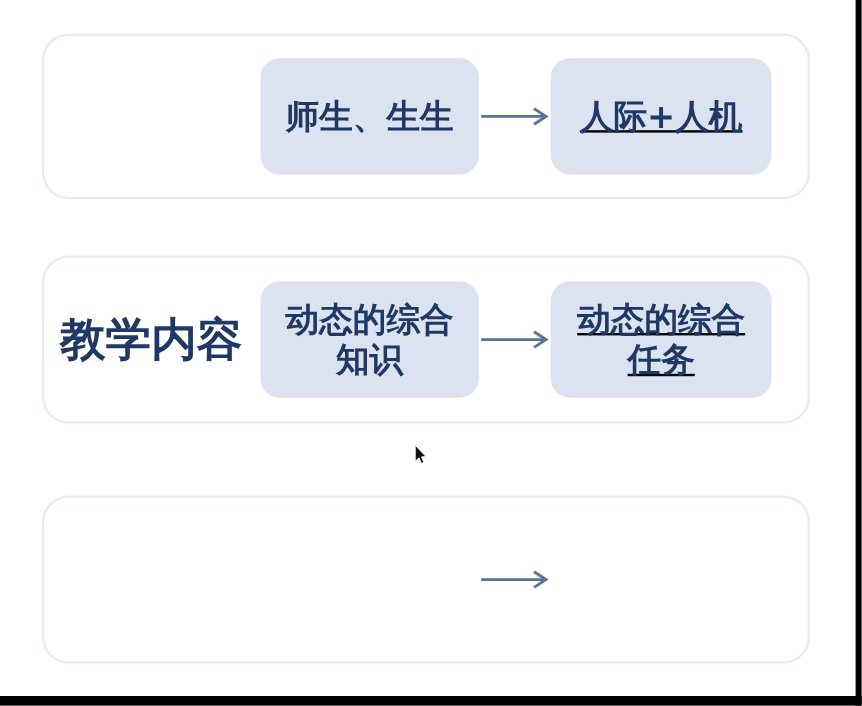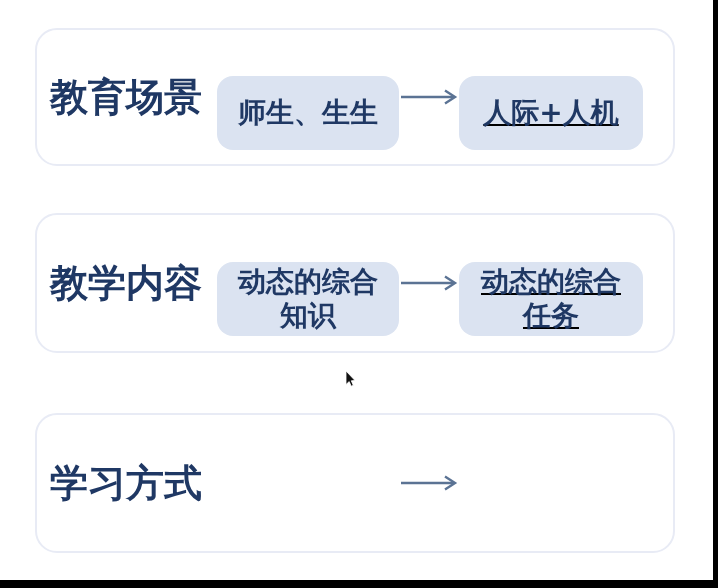--- a/index.html
+++ b/index.html
@@ -31,29 +31,28 @@
     font-size: 38px;
     font-weight: bold;
     color: #1f3864;
     white-space: nowrap;
     letter-spacing: 0px;
   }
   .pill {
     position: absolute;
     top: 50%;
     transform: translateY(-50%);
-    height: 74px;
+    height: 97px;
     background: #dbe3f1;
     border-radius: 16px;
     display: flex;
     align-items: center;
     justify-content: center;
     text-align: center;
     box-sizing: border-box;
-    margin-top: 16px;
   }
   .pill-from { left: 180px; width: 182px; }
   .pill-to   { left: 422px; width: 184px; text-decoration: underline; }
   .pill span {
     font-size: 28px;
     line-height: 34px;
     font-weight: bold;
     color: #1f3864;
     white-space: pre-line;
   }
@@ -77,21 +76,20 @@
   }
   .cursor {
     position: absolute;
     left: 344px; top: 370px;
   }
 </style>
 </head>
 <body>
 
 <div class="card card-1">
-  <div class="row-label">教育场景</div>
   <div class="pill pill-from">
     <span>师生、生生</span>
   </div>
   <svg class="arrow" width="60" height="20" viewBox="0 0 60 20">
     <line x1="2" y1="10" x2="54" y2="10" stroke="#5b7394" stroke-width="2.4"></line>
     <polyline points="46,3.5 56,10 46,16.5" fill="none" stroke="#5b7394" stroke-width="2.4"></polyline>
   </svg>
   <div class="pill pill-to">
     <span>人际+人机</span>
   </div>
@@ -107,21 +105,20 @@
     <line x1="2" y1="10" x2="54" y2="10" stroke="#5b7394" stroke-width="2.4"></line>
     <polyline points="46,3.5 56,10 46,16.5" fill="none" stroke="#5b7394" stroke-width="2.4"></polyline>
   </svg>
   <div class="pill pill-to">
     <span>动态的综合
 任务</span>
   </div>
 </div>
 
 <div class="card card-3">
-  <div class="row-label">学习方式</div>
   <svg class="arrow" width="60" height="20" viewBox="0 0 60 20">
     <line x1="2" y1="10" x2="54" y2="10" stroke="#5b7394" stroke-width="2.4"></line>
     <polyline points="46,3.5 56,10 46,16.5" fill="none" stroke="#5b7394" stroke-width="2.4"></polyline>
   </svg>
 </div>
 
 <svg class="cursor" width="13" height="19" viewBox="0 0 13 19">
   <path d="M2 1 L2 14.5 L5.2 11.6 L7.2 16.2 L9.3 15.3 L7.3 10.8 L11 10.5 Z" fill="#111111" stroke="#ffffff" stroke-width="0.8"></path>
 </svg>
 

